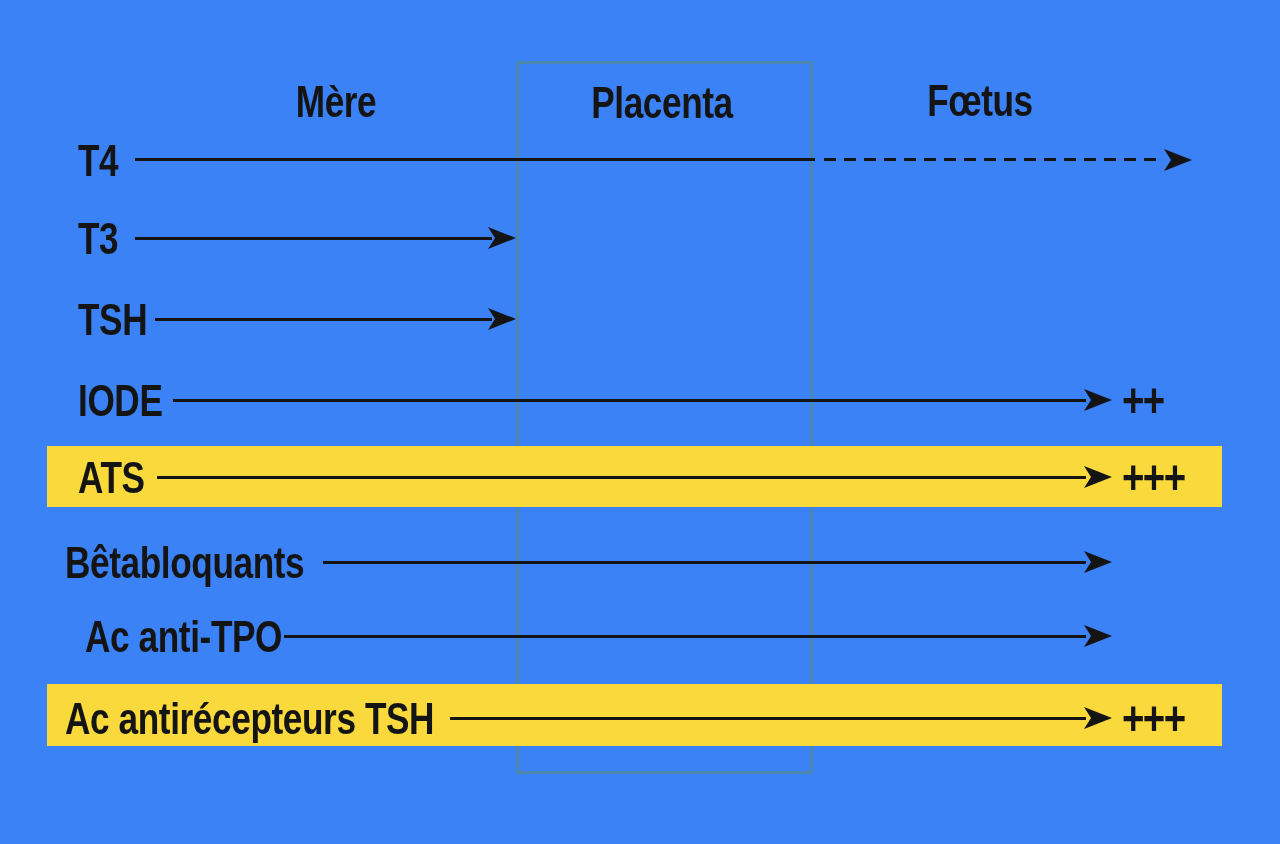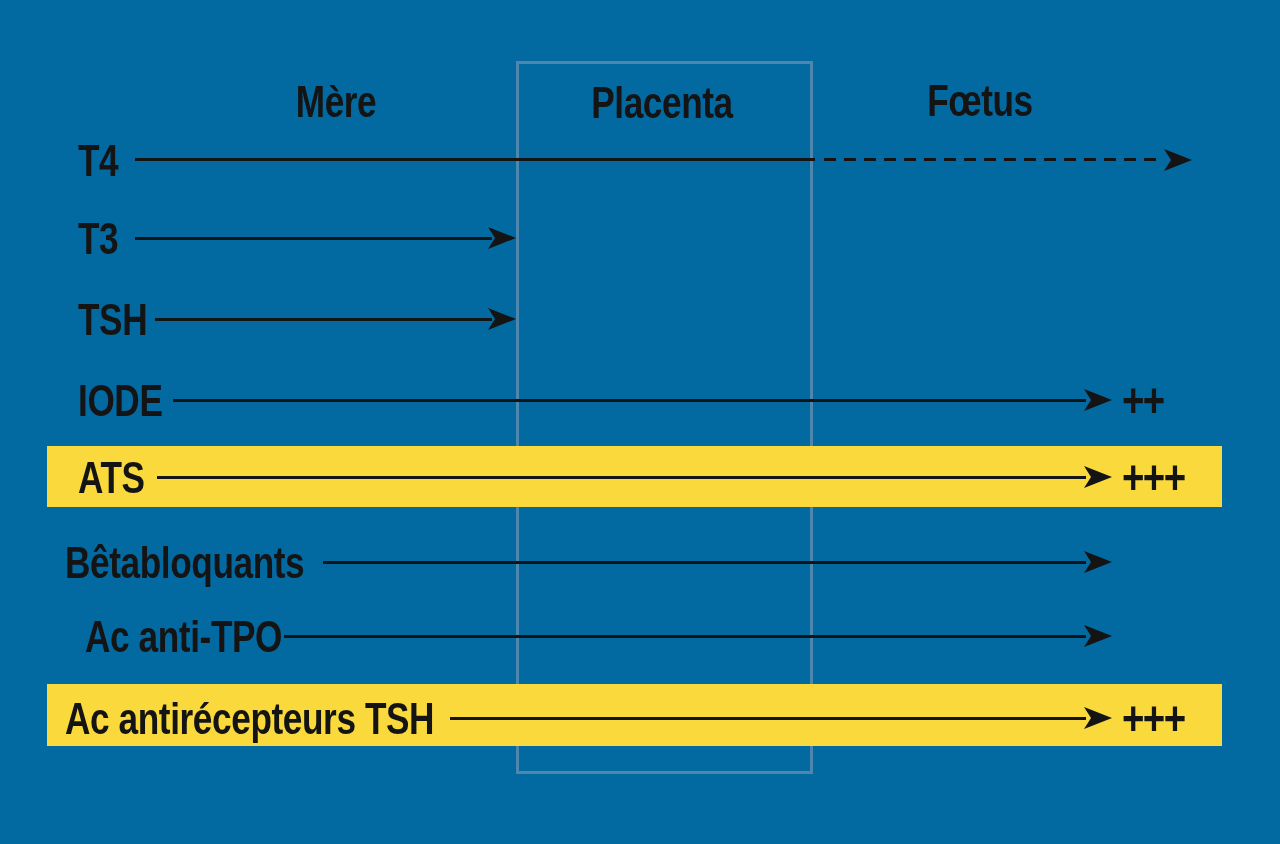--- a/index.html
+++ b/index.html
@@ -4,21 +4,21 @@
 <style>
   html, body {
     margin: 0;
     padding: 0;
     background: #ffffff;
   }
   .canvas {
     position: relative;
     width: 1280px;
     height: 844px;
-    background: #0369a1;
+    background: #3b82f6;
     overflow: hidden;
     font-family: "Liberation Sans", sans-serif;
     color: var(--ink, #141414);
   }
   
   .placenta-box {
     position: absolute;
     left: 516px;
     top: 61px;
     width: 297px;

